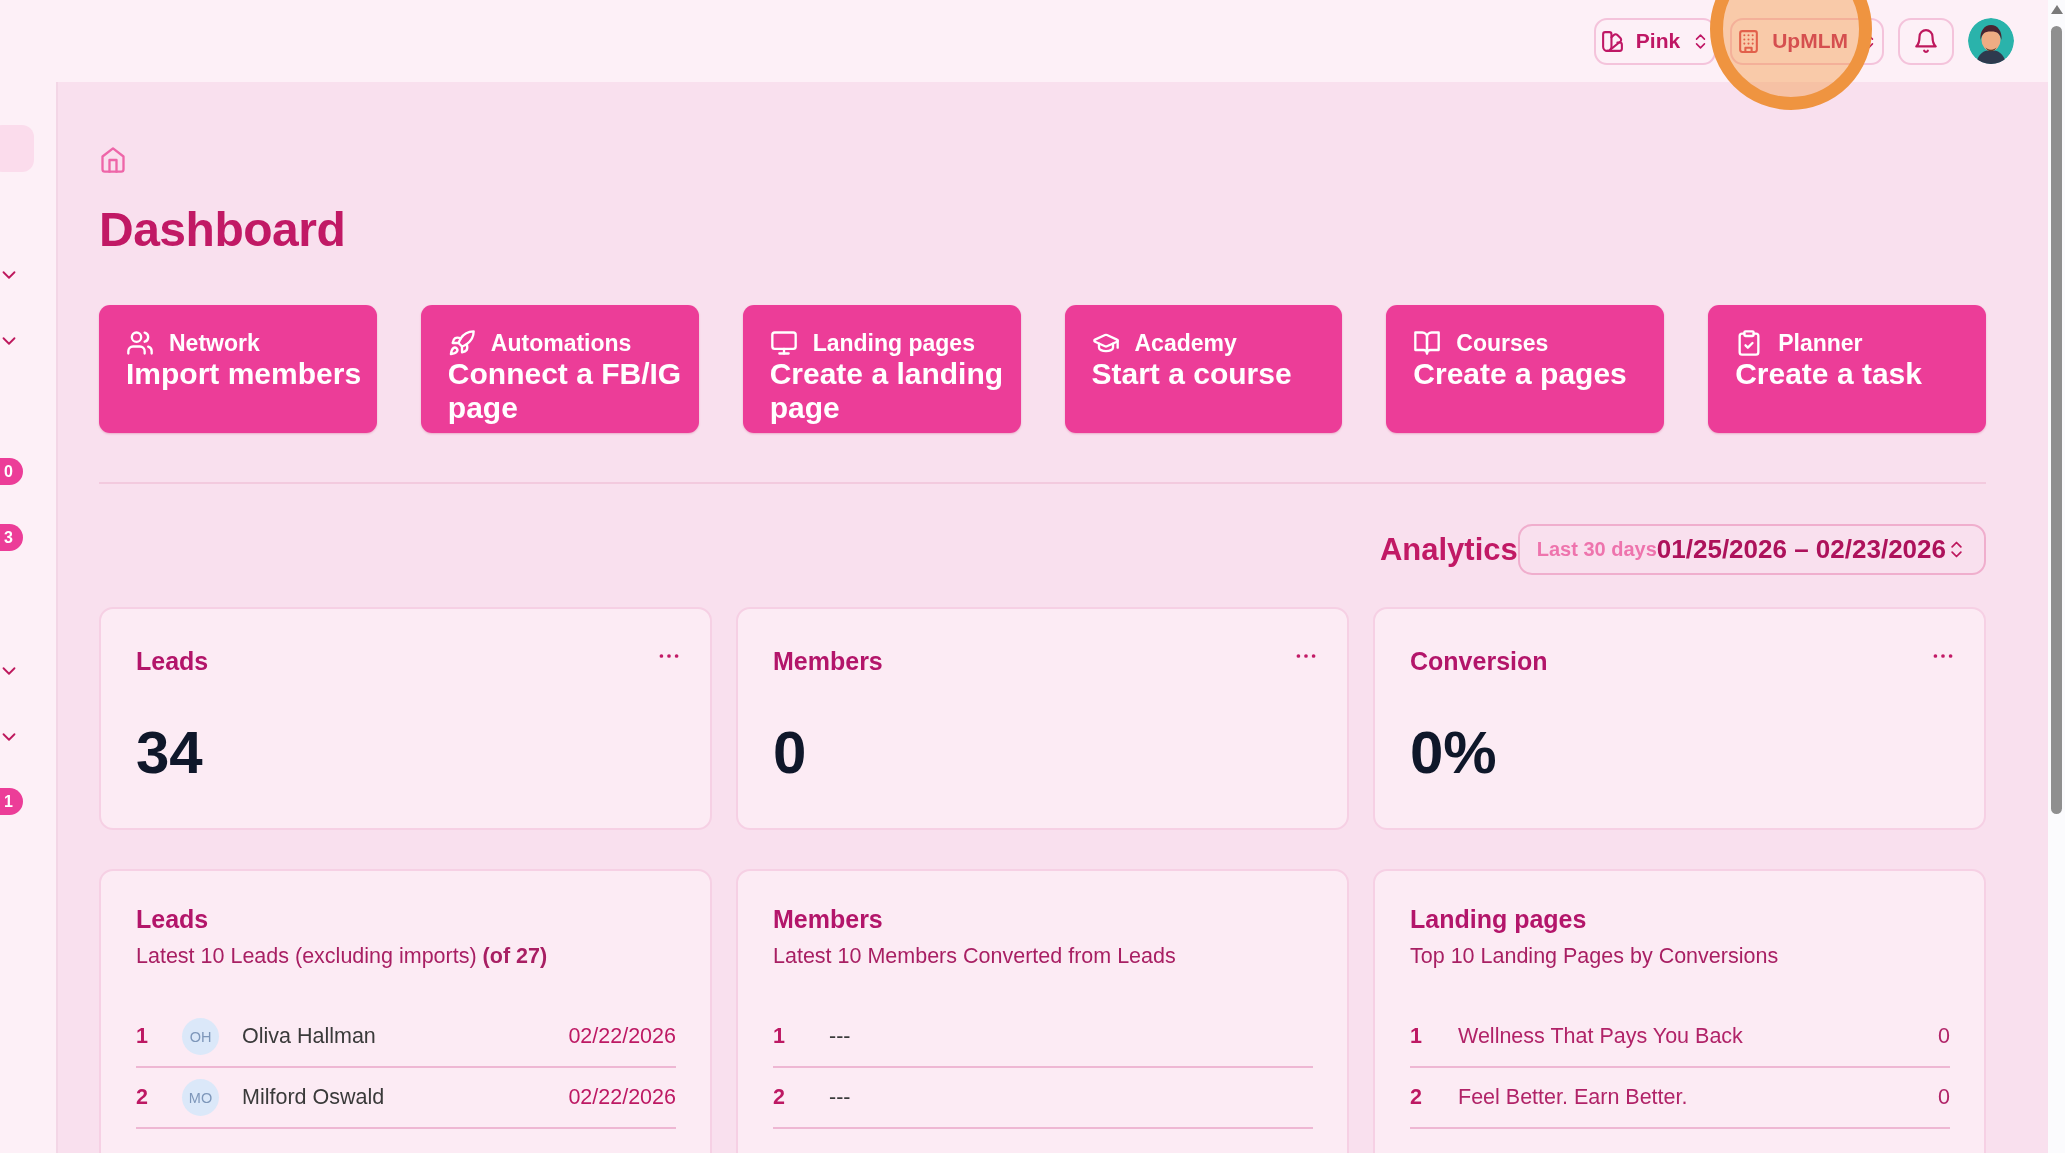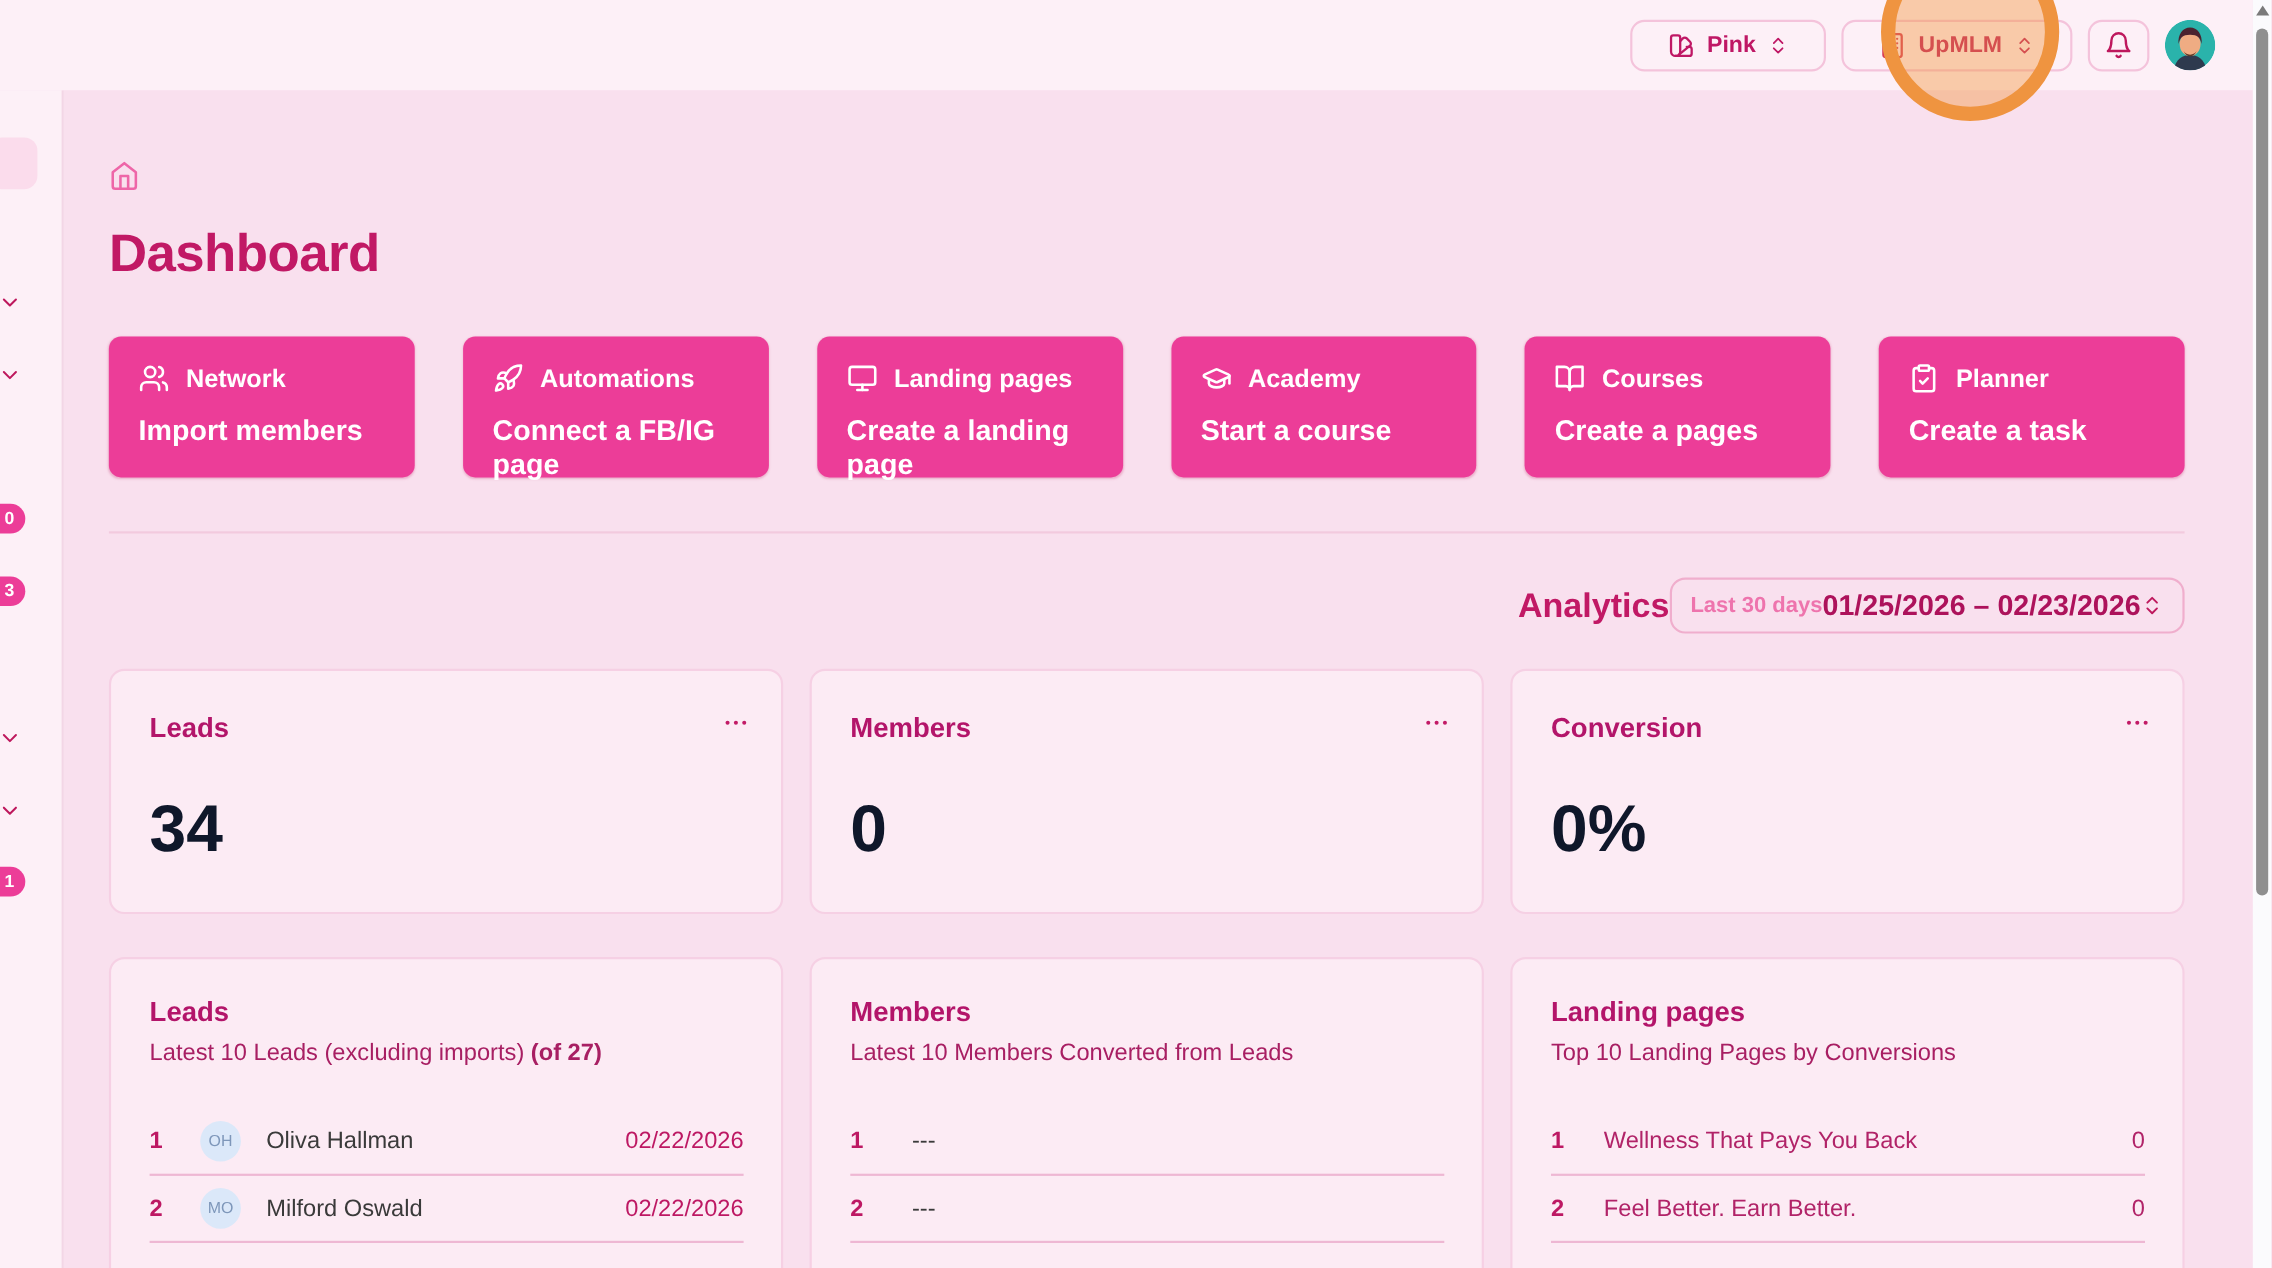--- a/index.html
+++ b/index.html
@@ -3,21 +3,21 @@
 <meta charset="utf-8">
 <style>
   * { margin:0; padding:0; box-sizing:border-box; }
   html,body { width:2065px; height:1153px; overflow:hidden; }
   body { font-family:"Liberation Sans", sans-serif; background:#f9e0ee; position:relative; }
 
   
   .topbar { position:absolute; top:0; left:0; width:2048px; height:82px; background:#fdf0f7;
             display:flex; align-items:center; justify-content:flex-end; gap:14px; padding-right:34px; z-index:5; }
   .pill-btn { height:47px; border:2px solid #f4c3db; border-radius:13px; display:flex; align-items:center;
-              gap:11px; padding:0 32px; color:#bf1765; font-weight:bold; font-size:21px; cursor:pointer; background:transparent; }
+              gap:11px; padding:0 4px; color:#bf1765; font-weight:bold; font-size:21px; cursor:pointer; background:transparent; }
   .pill-btn svg { flex:0 0 auto; }
   .icon-btn { width:56px; height:47px; border:2px solid #f4c3db; border-radius:13px; display:flex;
               align-items:center; justify-content:center; cursor:pointer; background:transparent; }
   .avatar { width:46px; height:46px; border-radius:50%; overflow:hidden; cursor:pointer; flex:0 0 auto; }
 
   
   .sidebar { position:absolute; top:82px; left:0; width:58px; bottom:0; background:#fdf0f7;
              border-right:2px solid #f3d6e6; z-index:4; }
   .side-highlight { position:absolute; left:-10px; top:43px; width:44px; height:47px; border-radius:12px; background:#fbdcec; }
   .side-chevron { position:absolute; left:-2px; color:#be185d; }
@@ -35,21 +35,21 @@
   .content { position:absolute; left:47px; top:82px; width:1990px; bottom:0; background:#f9e0ee;
              padding:0 51px 0 52px; overflow:hidden; }
   .home { margin-top:64px; color:#ee66a8; width:28px; height:28px; cursor:pointer; }
   h1.page-title { margin-top:24px; font-size:48px; font-weight:bold; color:#c11965; letter-spacing:-0.5px; }
 
   .quick-actions { margin-top:48px; display:grid; grid-template-columns:repeat(6,1fr); gap:44px; }
   .qa-btn { height:128px; background:#ec3d98; border-radius:11px; color:#fff; padding:24px 0 0 27px;
             cursor:pointer; box-shadow:0 1px 2px rgba(190,24,93,0.25); }
   .qa-head { display:flex; align-items:center; gap:15px; }
   .qa-title { font-size:23px; font-weight:bold; }
-  .qa-sub { margin-top:18px; font-size:26px; font-weight:600; }
+  .qa-sub { font-size:30px; font-weight:600; }
 
   .divider { margin-top:49px; border:none; border-top:2px solid #f3cade; }
 
   .analytics-head { margin-top:40px; display:flex; align-items:center; justify-content:flex-end; }
   .analytics-title { font-size:31px; font-weight:bold; color:#c11965; }
   .date-pill { height:51px; border:2px solid #f0aecd; border-radius:14px; display:flex; align-items:center;
                padding:0 17px; cursor:pointer; }
   .date-preset { color:#ee74ad; font-size:20px; font-weight:600; }
   .date-range { color:#ad125b; font-size:26px; font-weight:bold; }
 

